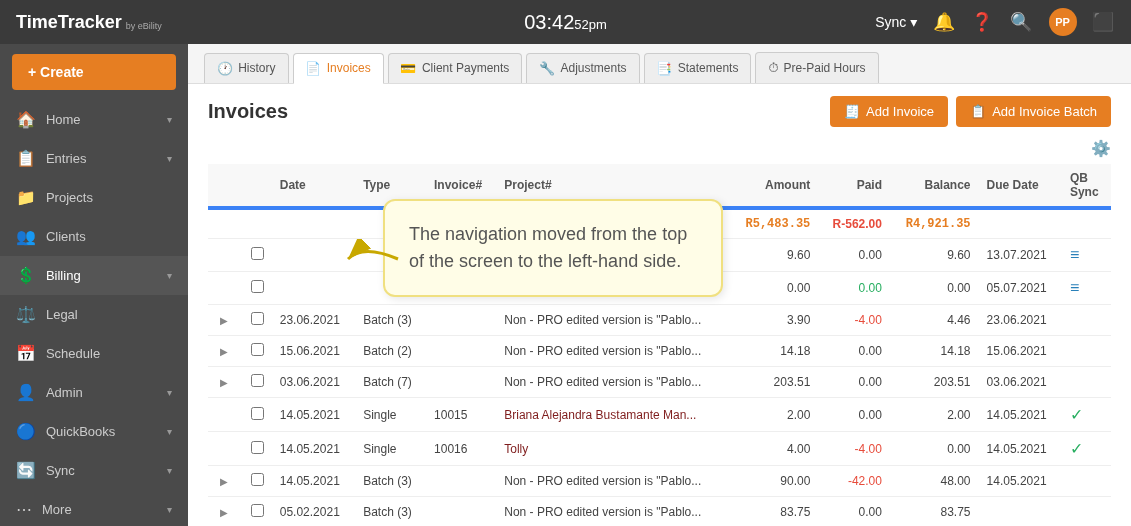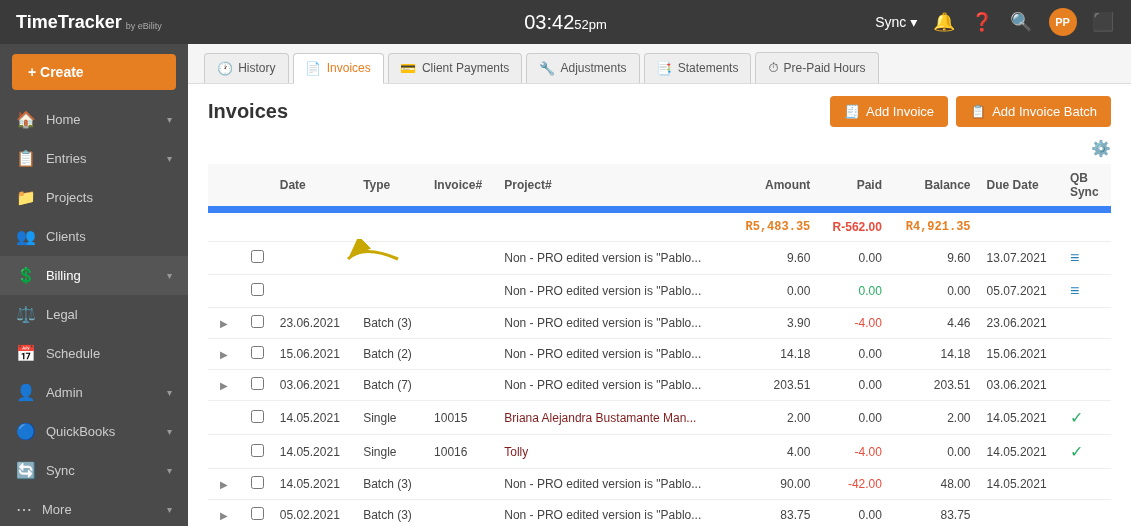--- a/index.html
+++ b/index.html
@@ -209,21 +209,21 @@
     }
     .gear-icon { color: #888; font-size: 16px; cursor: pointer; }
 
     table {
       width: 100%;
       border-collapse: collapse;
       font-size: 12px;
     }
     thead th {
       background: #f8f8f8;
-      border-bottom: 7px solid #3b82f6;
+      border-bottom: 4px solid #3b82f6;
       padding: 7px 8px;
       text-align: left;
       color: #555;
       font-weight: 600;
       white-space: nowrap;
     }
     thead th.right { text-align: right; }
     tbody tr { border-bottom: 1px solid #eee; }
     tbody td {
       padding: 7px 8px;
@@ -591,20 +591,23 @@
             <td class="right">83.75</td>
             <td class="right">0.00</td>
             <td class="right">83.75</td>
             <td></td>
             <td></td>
           </tr>
         </tbody>
       </table>
     </div>
 
+    <div class="callout">
+      <span>The navigation moved from the top of the screen to the left-hand side.</span>
+    </div>
 
     <div class="arrow-container">
       <svg width="60" height="40" viewBox="0 0 60 40">
         <defs>
           <marker id="arrowhead" markerWidth="8" markerHeight="6" refX="8" refY="3" orient="auto">
             <polygon points="0 0, 8 3, 0 6" fill="#c8a800"></polygon>
           </marker>
         </defs>
         <path d="M 55,20 Q 20,5 5,20" stroke="#c8a800" stroke-width="3" fill="none" marker-end="url(#arrowhead)"></path>
       </svg>

